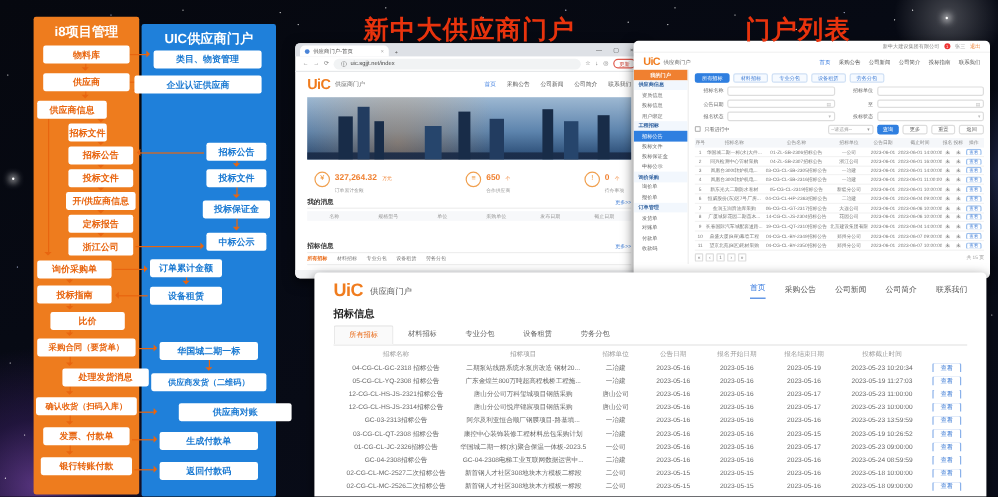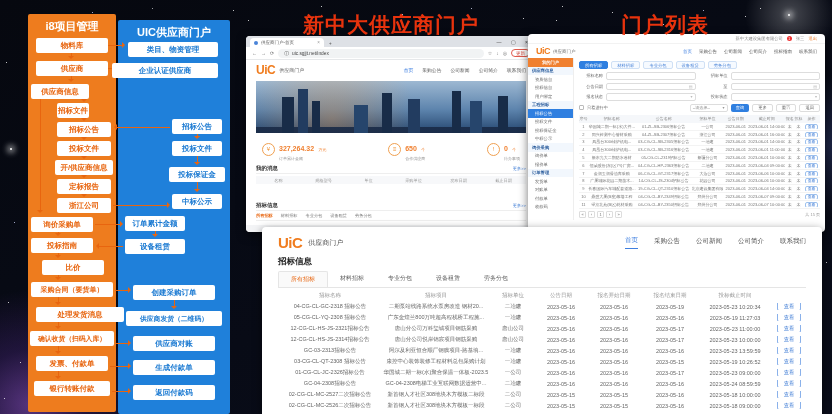--- a/index.html
+++ b/index.html
@@ -161,36 +161,36 @@
   <div class="fnode fo" style="left:57px;top:103px;width:32px">招标文件</div>
   <div class="fnode fo" style="left:57px;top:122px;width:54px">招标公告</div>
   <div class="fnode fo" style="left:57px;top:141px;width:54px">投标文件</div>
   <div class="fnode fo" style="left:55px;top:160px;width:58px">开/供应商信息</div>
   <div class="fnode fo" style="left:57px;top:179px;width:54px">定标报告</div>
   <div class="fnode fo" style="left:57px;top:198px;width:54px">浙江公司</div>
   <div class="fnode fo" style="left:31px;top:217px;width:62px">询价采购单</div>
   <div class="fnode fo" style="left:31px;top:238px;width:62px">投标指南</div>
   <div class="fnode fo" style="left:42px;top:260px;width:62px">比价</div>
   <div class="fnode fo" style="left:31px;top:282px;width:82px;font-size:7px">采购合同（要货单）</div>
-  <div class="fnode fo" style="left:36px;top:307px;width:88px">处理发货消息</div>
+  <div class="fnode fo" style="left:52px;top:307px;width:72px">处理发货消息</div>
   <div class="fnode fo" style="left:30px;top:331px;width:84px;font-size:6.8px">确认收货（扫码入库）</div>
   <div class="fnode fo" style="left:36px;top:356px;width:72px">发票、付款单</div>
   <div class="fnode fo" style="left:34px;top:381px;width:76px">银行转账付款</div>
 
   <div class="fnode fb" style="left:128px;top:42px;width:90px">类目、物资管理</div>
   <div class="fnode fb" style="left:112px;top:63px;width:106px">企业认证供应商</div>
   <div class="fnode fb" style="left:172px;top:119px;width:50px">招标公告</div>
   <div class="fnode fb" style="left:172px;top:141px;width:50px">投标文件</div>
   <div class="fnode fb" style="left:169px;top:167px;width:56px">投标保证金</div>
   <div class="fnode fb" style="left:172px;top:194px;width:50px">中标公示</div>
   <div class="fnode fb" style="left:125px;top:216px;width:60px">订单累计金额</div>
   <div class="fnode fb" style="left:125px;top:239px;width:60px">设备租赁</div>
-  <div class="fnode fb" style="left:133px;top:285px;width:82px">创建采购订单</div>
+  <div class="fnode fb" style="left:133px;top:285px;width:82px">华国城二期一标</div>
   <div class="fnode fb" style="left:126px;top:311px;width:96px;font-size:6.8px">供应商发货（二维码）</div>
-  <div class="fnode fb" style="left:133px;top:336px;width:82px">供应商对账</div>
+  <div class="fnode fb" style="left:149px;top:336px;width:94px">供应商对账</div>
   <div class="fnode fb" style="left:133px;top:360px;width:82px">生成付款单</div>
   <div class="fnode fb" style="left:133px;top:385px;width:82px">返回付款码</div>
 
   <div class="ar v d" style="left:71px;top:53px;height:5px"></div>
   <div class="ar v d" style="left:71px;top:76px;height:5px"></div>
   <div class="ar v d" style="left:84px;top:99px;height:2px"></div>
   <div class="ar v d" style="left:84px;top:118px;height:2px"></div>
   <div class="ar v d" style="left:84px;top:137px;height:2px"></div>
   <div class="ar v d" style="left:84px;top:156px;height:2px"></div>
   <div class="ar v d" style="left:84px;top:175px;height:2px"></div>

